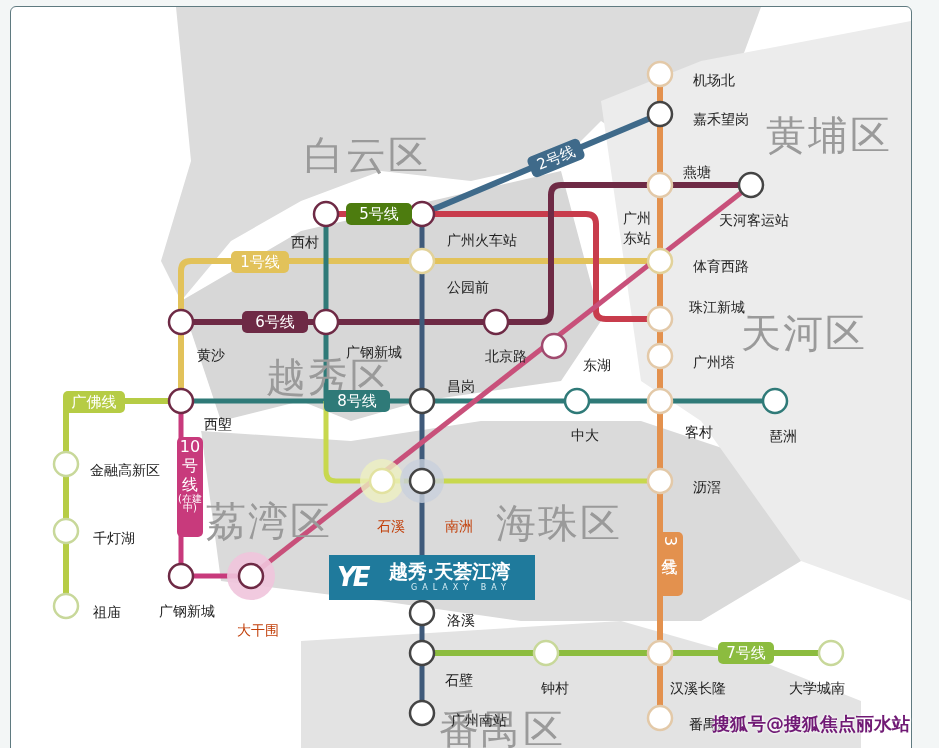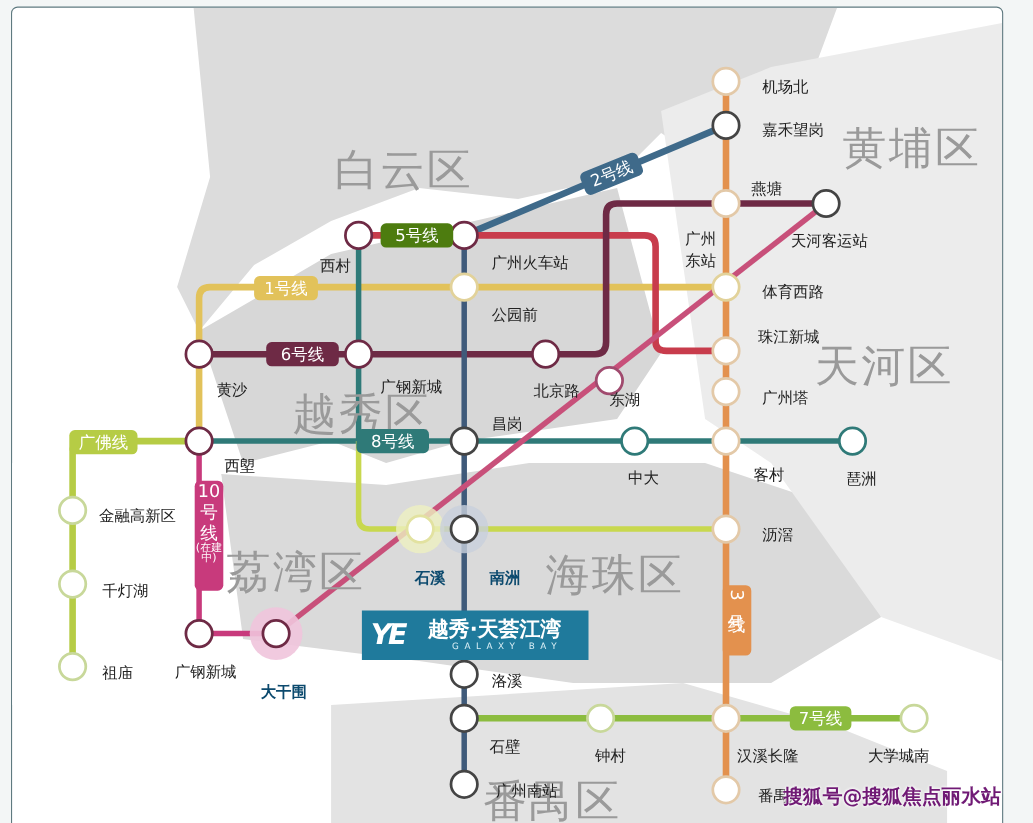--- a/index.html
+++ b/index.html
@@ -1,21 +1,21 @@
 <!DOCTYPE html>
 <html><head>
 <meta charset="utf-8">
 <style>
   html,body{margin:0;padding:0;background:#f3f6f6;}
   body{width:939px;height:748px;overflow:hidden;font-family:"DejaVu Sans",sans-serif;}
   .frame{position:absolute;left:10px;top:6px;width:900px;height:760px;border:1.5px solid #5f7a80;border-radius:6px;background:#fff;overflow:hidden;}
   svg{position:absolute;left:0;top:0;}
   .lbl{position:absolute;font-size:14px;color:#222;white-space:nowrap;line-height:1;}
   .dist{position:absolute;font-size:40px;color:#9a9a9a;letter-spacing:2px;white-space:nowrap;line-height:1;}
-  .teal{color:#0c4a6e;font-weight:bold;}
+  .teal{color:#c2410c;}
   .badge{position:absolute;color:#fff;font-size:15px;border-radius:5px;text-align:center;line-height:22px;white-space:nowrap;}
   .vbadge{position:absolute;color:#fff;border-radius:5px;text-align:center;font-size:16px;line-height:19px;}
   .promo{position:absolute;left:318px;top:548px;width:206px;height:45px;background:#1f7a9c;color:#fff;}
   .promo .logo{position:absolute;left:8px;top:7px;font-size:26px;font-weight:bold;font-style:italic;letter-spacing:-3px;}
   .promo .name{position:absolute;left:60px;top:4px;font-size:19px;font-weight:bold;}
   .promo .sub{position:absolute;left:82px;top:28px;font-size:8px;letter-spacing:5px;color:#d8eef5;}
   .wm{position:absolute;left:712px;top:712px;font-size:18px;color:#701a75;text-shadow:0 0 3px #fff,0 0 3px #fff;white-space:nowrap;font-weight:bold;}
 </style>
 </head>
 <body>
@@ -128,21 +128,21 @@
 <div class="lbl" style="left:612px;top:224px;">东站</div>
 <div class="lbl" style="left:708px;top:206px;">天河客运站</div>
 <div class="lbl" style="left:280px;top:228px;">西村</div>
 <div class="lbl" style="left:436px;top:226px;">广州火车站</div>
 <div class="lbl" style="left:436px;top:273px;">公园前</div>
 <div class="lbl" style="left:682px;top:252px;">体育西路</div>
 <div class="lbl" style="left:678px;top:293px;">珠江新城</div>
 <div class="lbl" style="left:186px;top:341px;">黄沙</div>
 <div class="lbl" style="left:335px;top:338px;">广钢新城</div>
 <div class="lbl" style="left:474px;top:342px;">北京路</div>
-<div class="lbl" style="left:543px;top:351px;font-family:Liberation Mono, monospace;">东湖</div>
+<div class="lbl" style="left:572px;top:351px;">东湖</div>
 <div class="lbl" style="left:682px;top:348px;">广州塔</div>
 <div class="lbl" style="left:436px;top:372px;">昌岗</div>
 <div class="lbl" style="left:193px;top:410px;">西塱</div>
 <div class="lbl" style="left:560px;top:421px;">中大</div>
 <div class="lbl" style="left:674px;top:418px;">客村</div>
 <div class="lbl" style="left:758px;top:422px;">琶洲</div>
 <div class="lbl" style="left:79px;top:456px;">金融高新区</div>
 <div class="lbl" style="left:82px;top:524px;">千灯湖</div>
 <div class="lbl" style="left:82px;top:598px;">祖庙</div>
 <div class="lbl" style="left:148px;top:597px;">广钢新城</div>

